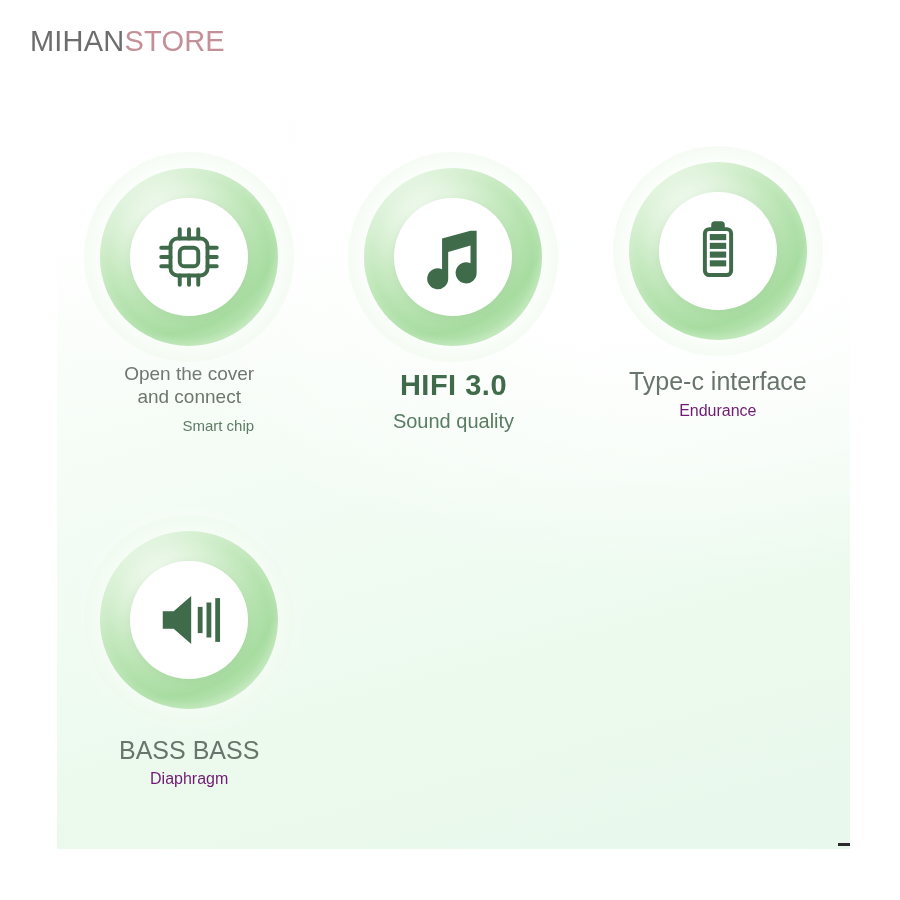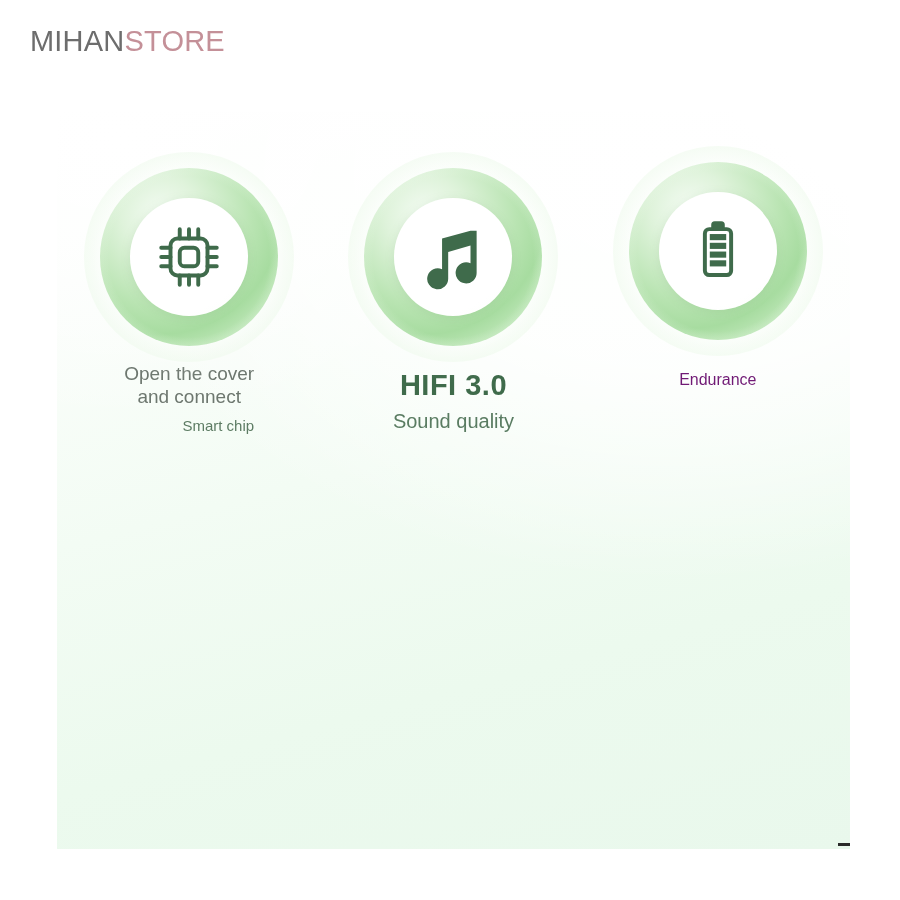--- a/index.html
+++ b/index.html
@@ -204,21 +204,40 @@
             <path d="M27 12 V8 a2 2 0 0 1 2-2 h6 a2 2 0 0 1 2 2 v4" fill="#3f6b4b" stroke="#3f6b4b" stroke-width="2.4"></path>
             <rect x="24.5" y="16.5" width="15" height="5.6" fill="#3f6b4b" stroke="none"></rect>
             <rect x="24.5" y="24.5" width="15" height="5.6" fill="#3f6b4b" stroke="none"></rect>
             <rect x="24.5" y="32.5" width="15" height="5.6" fill="#3f6b4b" stroke="none"></rect>
             <rect x="24.5" y="40.5" width="15" height="5.6" fill="#3f6b4b" stroke="none"></rect>
           </svg>
         </span>
       </div>
     </div>
     <div class="caption">
+      <div class="cap-main">Type-c interface</div>
       <div class="cap-sub">Endurance</div>
     </div>
   </div>
 
 
+  <div class="tile row2 t-bass">
+    <div class="badge">
+      <div class="badge-inner">
+        <span>
+          <svg width="70" height="70" viewBox="0 0 64 64">
+            <path d="M8 24 h10 L34 10 v44 L18 40 H8 z" fill="#3f6b4b"></path>
+            <rect x="40" y="20" width="4.4" height="24" fill="#3f6b4b"></rect>
+            <rect x="48" y="16" width="4.4" height="32" fill="#3f6b4b"></rect>
+            <rect x="56" y="12" width="4.4" height="40" fill="#3f6b4b"></rect>
+          </svg>
+        </span>
+      </div>
+    </div>
+    <div class="caption">
+      <div class="cap-main">BASS BASS</div>
+      <div class="cap-sub">Diaphragm</div>
+    </div>
+  </div>
 
 </div>
 
 <div class="dash-mark"></div>
 
 </body></html>

